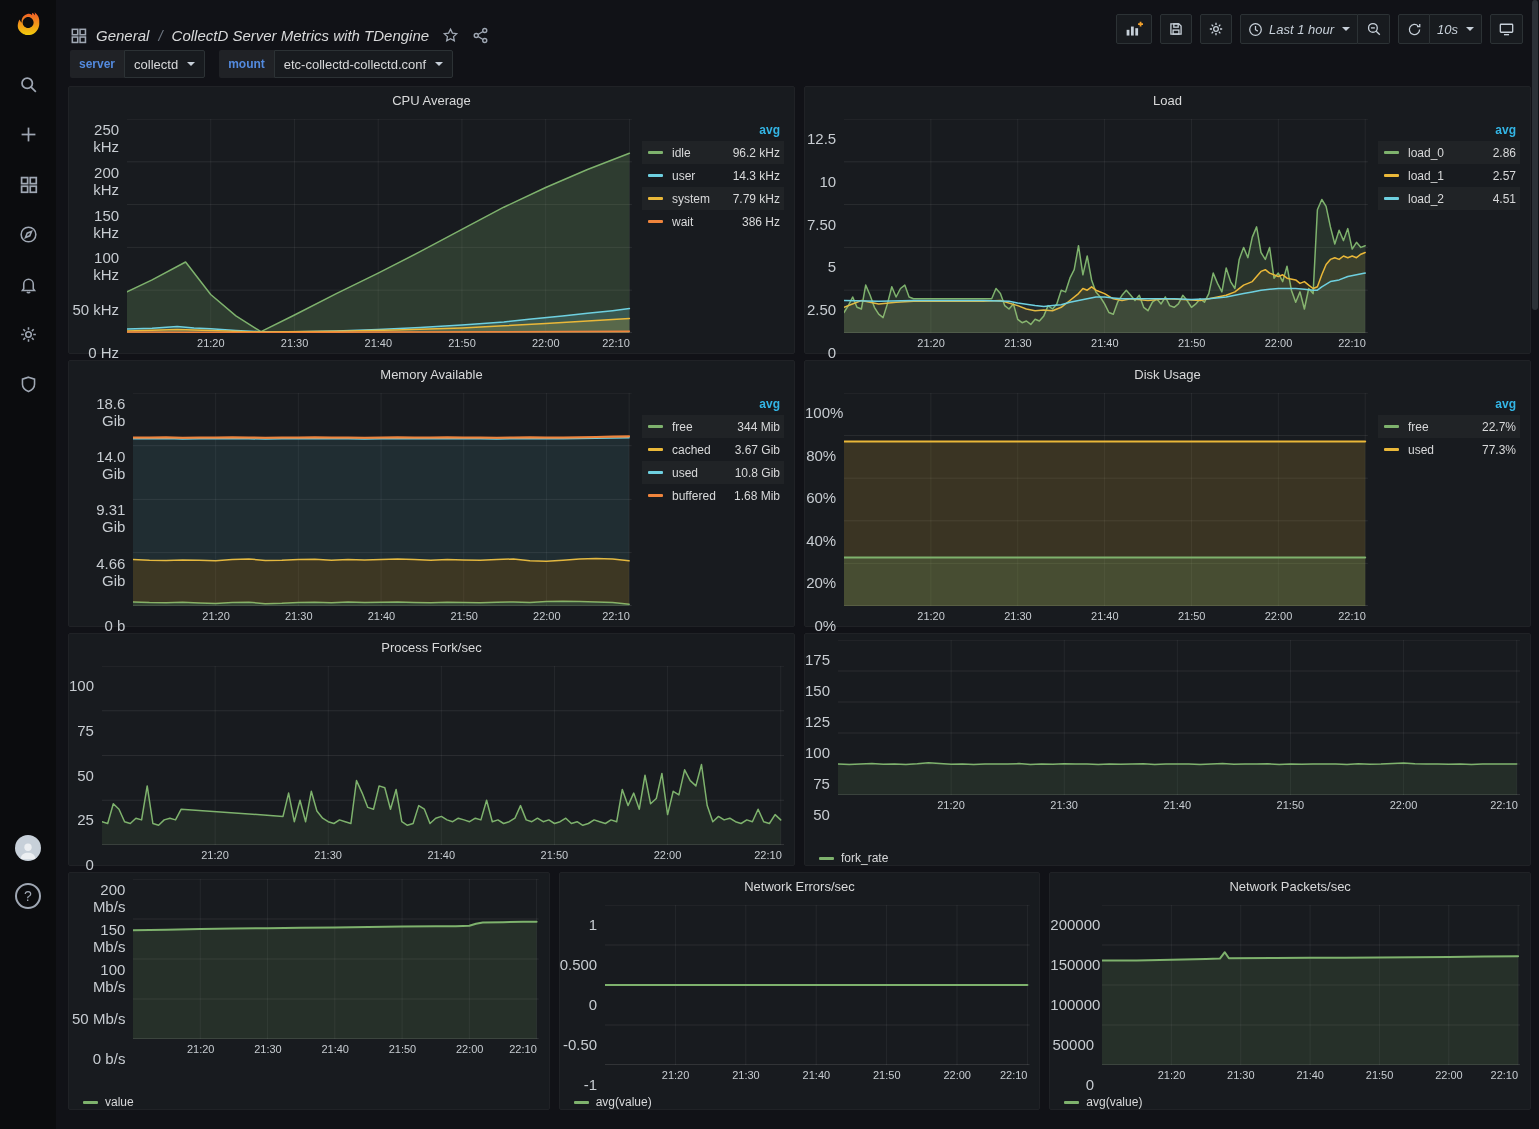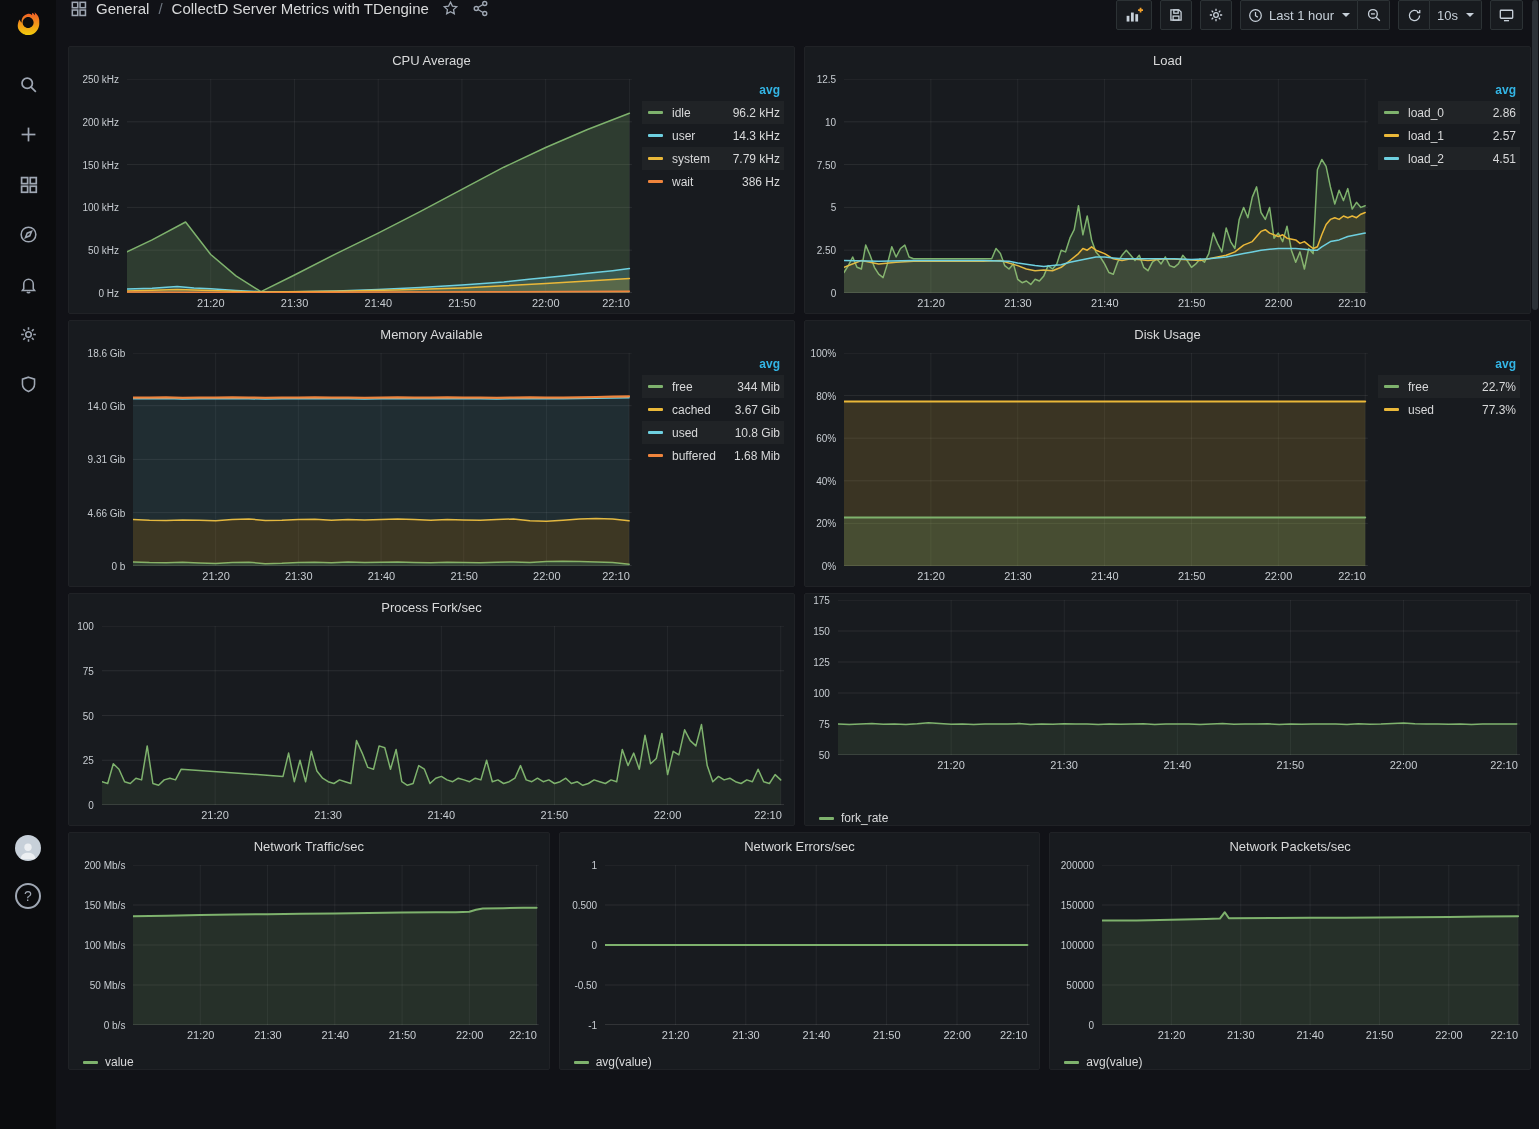--- a/index.html
+++ b/index.html
@@ -10,21 +10,21 @@
   .sidebar { position:fixed; left:0; top:0; width:56px; height:100%; background:#0b0c0e; z-index:10;
     display:flex; flex-direction:column; align-items:center; }
   .logo { width:40px; height:40px; margin-top:2px; display:flex; align-items:center; justify-content:center; cursor:pointer; }
   .side-icons { margin-top:28px; display:flex; flex-direction:column; gap:22px; align-items:center; }
   .side-btn { width:36px; height:28px; display:flex; align-items:center; justify-content:center; color:#9fa7b3; cursor:pointer; }
   .side-btn svg { stroke:#9fa7b3; }
   .side-bottom { position:absolute; bottom:220px; left:0; width:56px; display:flex; flex-direction:column; gap:22px; align-items:center; }
 
   
   .main { margin-left:56px; }
-  .topnav { height:44px; display:flex; align-items:flex-start; padding:0 16px 0 14px; }
+  .topnav { height:44px; display:flex; align-items:flex-end; padding:0 16px 0 14px;font-style:italic; }
   .crumb { display:flex; align-items:center; gap:9px; font-size:15px; color:#d8d9da; }
   .crumb .sep { color:#6e7680; }
   .crumb-icon { color:#9fa7b3; display:flex; }
   .crumb-star, .crumb-share { color:#9fa7b3; margin-left:4px; display:flex; cursor:pointer; }
   .topnav-right { margin-left:auto; display:flex; gap:8px; align-items:center; }
   .tbtn { height:30px; min-width:32px; padding:0 7px; background:#181b1f; border:1px solid #2c3235; border-radius:2px;
     color:#c7d0d9; display:flex; align-items:center; justify-content:center; gap:6px; font-size:13px; cursor:pointer; }
   .tgroup { display:flex; }
   .tgroup .tbtn:first-child { border-radius:2px 0 0 2px; }
   .tgroup .tbtn:last-child { border-radius:0 2px 2px 0; border-left:none; }
@@ -51,21 +51,21 @@
   .legend-right { width:152px; flex:none; padding:8px 10px 0 0; font-size:12px; }
   .legend-right .lhead { text-align:right; color:#33b5e5; font-weight:bold; padding:2px 4px 4px 0; }
   .lrow { display:flex; align-items:center; height:23px; padding:0 4px 0 6px; cursor:pointer; }
   .lrow:nth-child(even) { background:rgba(255,255,255,0.035); }
   .dash-swatch { width:15px; height:3px; border-radius:1px; flex:none; }
   .lname { margin-left:9px; color:#d8d9da; }
   .lval { margin-left:auto; color:#d8d9da; }
   .legend-bottom { height:24px; flex:none; display:flex; align-items:flex-end; gap:18px; padding-left:14px; font-size:12px; }
   .legend-bottom .litem { display:flex; align-items:center; gap:7px; cursor:pointer; }
 
-  .ytick { position:absolute; font-size:10px; color:#c7ccd1; text-align:right; transform:translateY(-50%); }
+  .ytick { position:absolute; font-size:15px; color:#c7ccd1; text-align:right; transform:translateY(-50%);margin-top:19px; }
   .xtick { position:absolute; font-size:11px; color:#c7ccd1; transform:translateX(-50%); white-space:nowrap; }
 
   
   .scrollbar { position:fixed; right:0; top:0; width:8px; height:100%; }
   .scroll-thumb { position:absolute; top:0; right:1px; width:6px; height:310px; background:#2c3137; border-radius:3px; }
 
   .avatar-circle { width:26px; height:26px; border-radius:50%; background:#c7d0d9; overflow:hidden; display:flex; align-items:flex-end; justify-content:center; cursor:pointer; }
   .help-btn { width:26px; height:26px; border-radius:50%; border:2px solid #9fa7b3; color:#9fa7b3; font-size:14px;
     display:flex; align-items:center; justify-content:center; cursor:pointer; }
 </style>
@@ -222,20 +222,36 @@
       </div>
       <div class="tbtn">
         <svg width="17" height="16" viewBox="0 0 22 22" fill="none" stroke="#c7d0d9" stroke-width="1.8">
             <rect x="2.5" y="4.5" width="17" height="11" rx="1"></rect>
             <line x1="7.5" y1="18.8" x2="14.5" y2="18.8"></line>
           </svg>
       </div>
     </div>
   </div>
 
+  <div class="subnav">
+    <div class="varpair">
+      <span class="varlabel">server</span>
+      <span class="varvalue">
+        <span>collectd</span>
+          <span class="caret"></span>
+      </span>
+    </div>
+    <div class="varpair">
+      <span class="varlabel">mount</span>
+      <span class="varvalue">
+        <span>etc-collectd-collectd.conf</span>
+          <span class="caret"></span>
+      </span>
+    </div>
+  </div>
 
   <div class="dash">
     <div class="drow" style="height:268px">
       <div class="panel">
         <div class="panel-header">CPU Average</div>
         <div class="panel-body">
           <div class="chart-area">
               <svg width="504.9" height="214" style="position:absolute;left:58.1px;top:6px;overflow:hidden">
                 <line x1="83.73134328358208" y1="0" x2="83.73134328358208" y2="214" stroke="rgba(255,255,255,0.06)"></line>
                 <line x1="167.46268656716416" y1="0" x2="167.46268656716416" y2="214" stroke="rgba(255,255,255,0.06)"></line>
@@ -547,21 +563,20 @@
                 <span class="dash-swatch" style="background:#7EB26D"></span>
         <span>fork_rate</span>
               </span>
             </div>
         </div>
       </div>
     </div>
 
     <div class="drow" style="height:238px">
       <div class="panel">
-        <div class="panel-header">Network Traffic/sec</div>
         <div class="panel-body col">
           <div class="chart-area">
               <svg width="405.6" height="160" style="position:absolute;left:64.4px;top:6px;overflow:hidden">
                 <line x1="67.2636815920398" y1="0" x2="67.2636815920398" y2="160" stroke="rgba(255,255,255,0.06)"></line>
                 <line x1="134.5273631840796" y1="0" x2="134.5273631840796" y2="160" stroke="rgba(255,255,255,0.06)"></line>
                 <line x1="201.7910447761194" y1="0" x2="201.7910447761194" y2="160" stroke="rgba(255,255,255,0.06)"></line>
                 <line x1="269.0547263681592" y1="0" x2="269.0547263681592" y2="160" stroke="rgba(255,255,255,0.06)"></line>
                 <line x1="336.318407960199" y1="0" x2="336.318407960199" y2="160" stroke="rgba(255,255,255,0.06)"></line>
                 <line x1="403.5820895522388" y1="0" x2="403.5820895522388" y2="160" stroke="rgba(255,255,255,0.06)"></line>
                 <line x1="0" y1="160" x2="405.6" y2="160" stroke="rgba(255,255,255,0.08)"></line>

